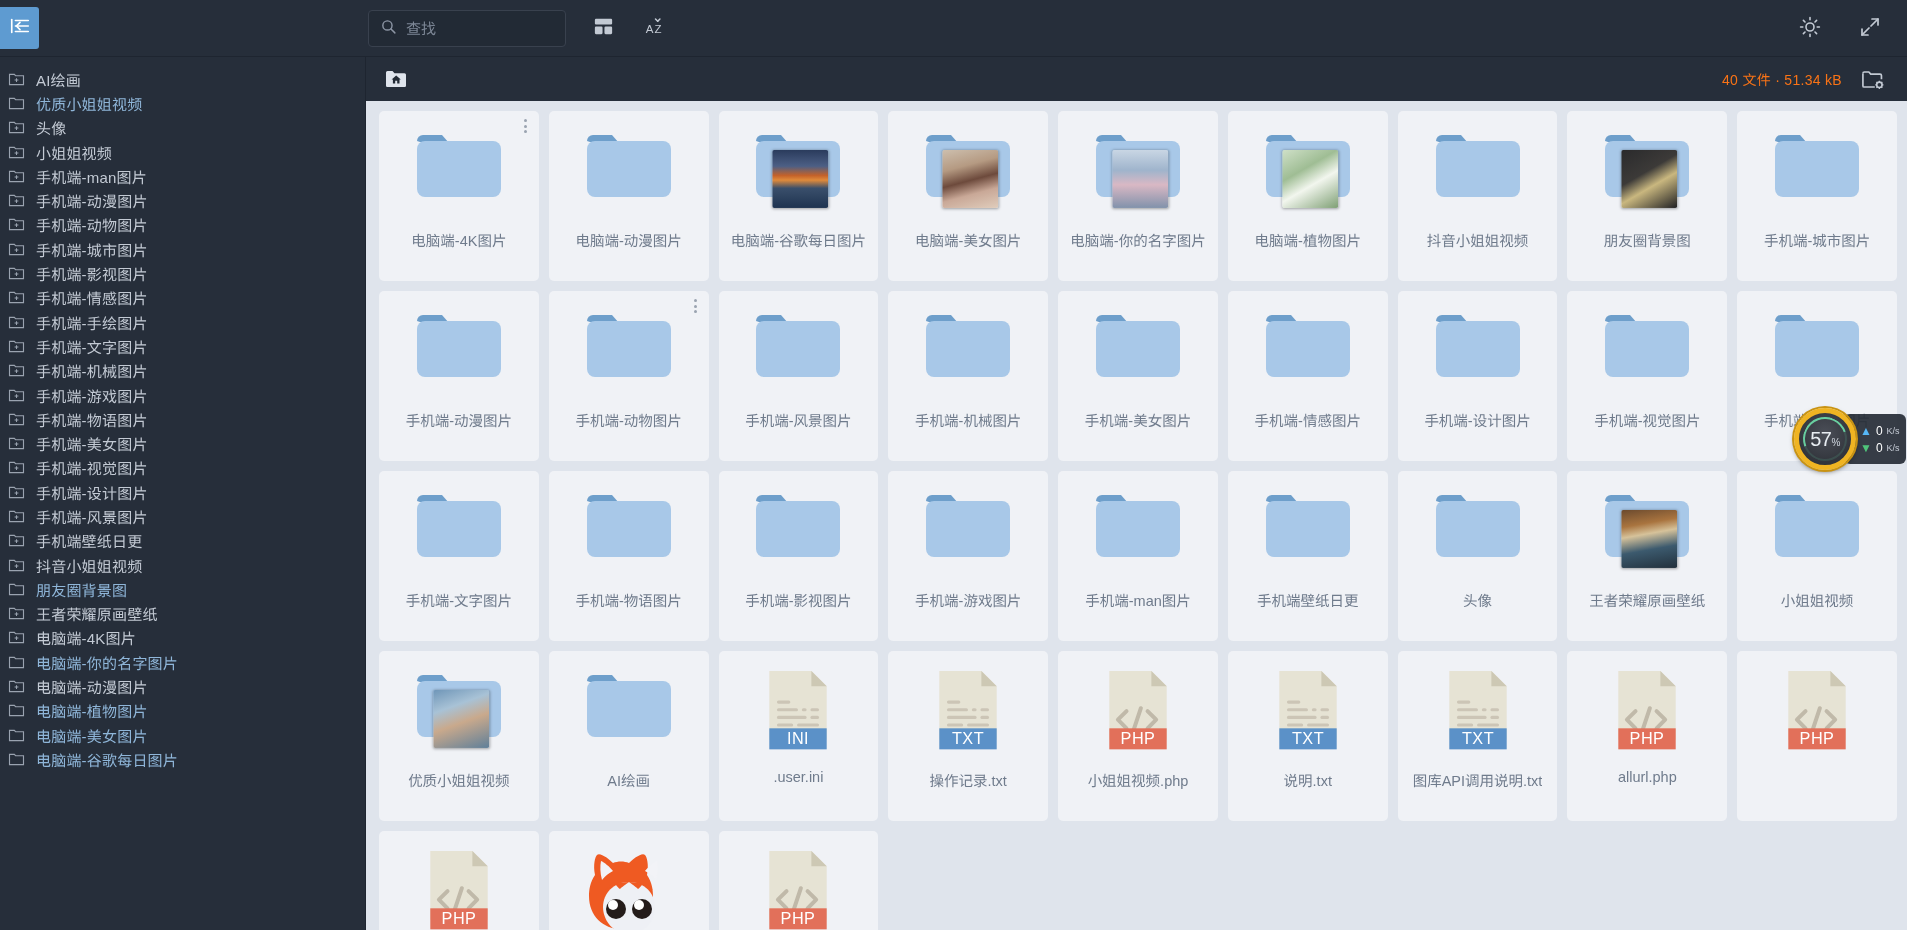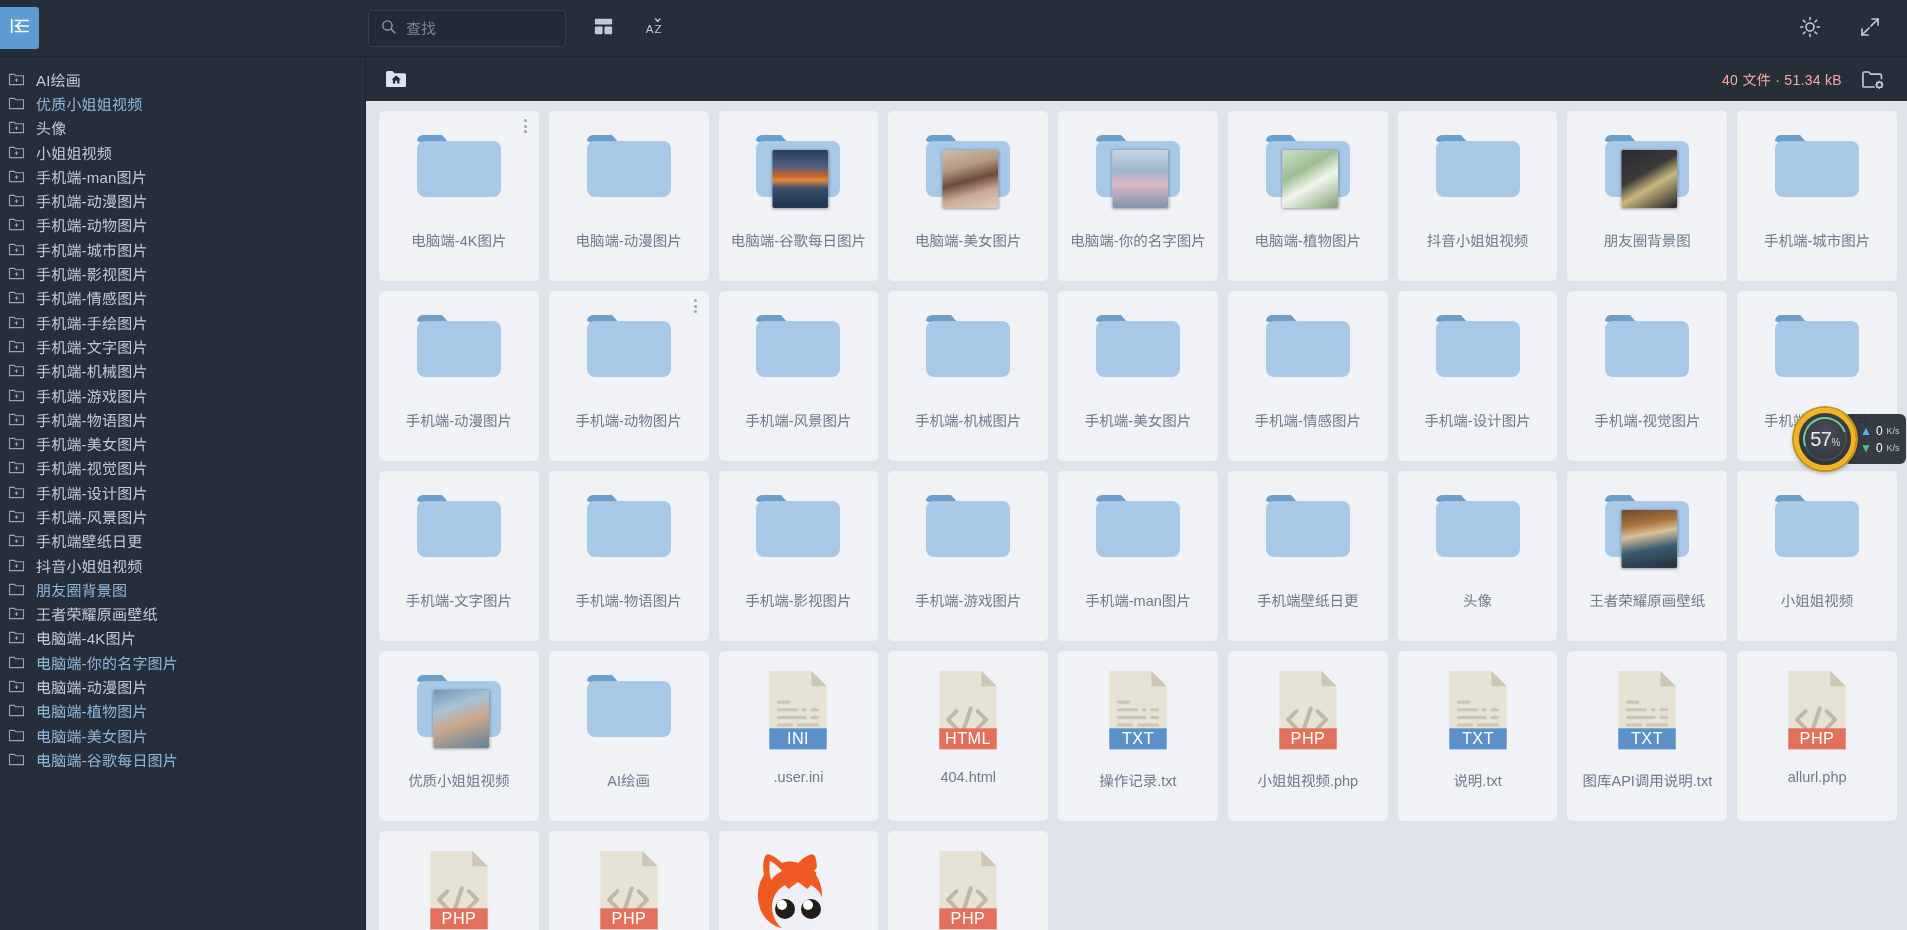--- a/index.html
+++ b/index.html
@@ -79,21 +79,21 @@
   
   .main { flex: 1 1 auto; display: flex; flex-direction: column; min-width: 0; background: #262e3a; }
   .crumbbar {
     height: 44px; flex: 0 0 44px;
     display: flex; align-items: center;
     padding: 0 22px 0 18px;
     background: #262e3a;
   }
   .crumb-home { width: 24px; height: 24px; cursor: pointer; }
   .crumb-spacer { flex: 1 1 auto; }
-  .crumb-meta { font-size: 14px; color: #fca5a5; margin-right: 18px; letter-spacing: .3px; }
+  .crumb-meta { font-size: 14px; color: #f97316; margin-right: 18px; letter-spacing: .3px; }
   .crumb-cfg { width: 25px; height: 25px; cursor: pointer; }
 
   .filepane {
     flex: 1 1 auto;
     background: #dfe4ec;
     padding: 10px 10px 0 13px;
     overflow: hidden;
   }
   .grid {
     display: grid;
@@ -845,32 +845,20 @@
     <text x="38" y="78.5" text-anchor="middle" font-family="Liberation Sans, sans-serif" font-size="17" fill="#ffffff" letter-spacing="0.5">INI</text>
   </svg>
               </div>
               <div class="card-label">.user.ini</div>
             </div>
             <div class="card">
               <div class="icon-wrap">
   <svg class="doc-svg" viewBox="0 0 76 92">
     <path d="M8 2h44l16 16v56H8z" fill="#e6e3d4"></path>
     <path d="M52 2l16 16H52z" fill="#cdc8b4"></path>
-    <path d="M26 44l-9 9 9 9M48 44l9 9-9 9M41 41l-8 24" stroke="#c0b9a9" stroke-width="4.2" fill="none" stroke-linecap="round" stroke-linejoin="round"></path>
-    <rect x="8" y="62" width="60" height="22" fill="#e2705a"></rect>
-    <text x="38" y="78.5" text-anchor="middle" font-family="Liberation Sans, sans-serif" font-size="17" fill="#ffffff" letter-spacing="0.5">HTML</text>
-  </svg>
-              </div>
-              <div class="card-label">404.html</div>
-            </div>
-            <div class="card">
-              <div class="icon-wrap">
-  <svg class="doc-svg" viewBox="0 0 76 92">
-    <path d="M8 2h44l16 16v56H8z" fill="#e6e3d4"></path>
-    <path d="M52 2l16 16H52z" fill="#cdc8b4"></path>
     <g fill="#ccc5b6">
          <rect x="16" y="33" width="14" height="3.2" rx="1.6"></rect>
          <rect x="16" y="41" width="22" height="3.2" rx="1.6"></rect>
          <rect x="42" y="41" width="5" height="3.2" rx="1.6"></rect>
          <rect x="51" y="41" width="9" height="3.2" rx="1.6"></rect>
          <rect x="16" y="49" width="31" height="3.2" rx="1.6"></rect>
          <rect x="51" y="49" width="9" height="3.2" rx="1.6"></rect>
          <rect x="16" y="57" width="17" height="3.2" rx="1.6"></rect>
          <rect x="37" y="57" width="23" height="3.2" rx="1.6"></rect>
          <rect x="16" y="65" width="4" height="3.2" rx="1.6"></rect>

